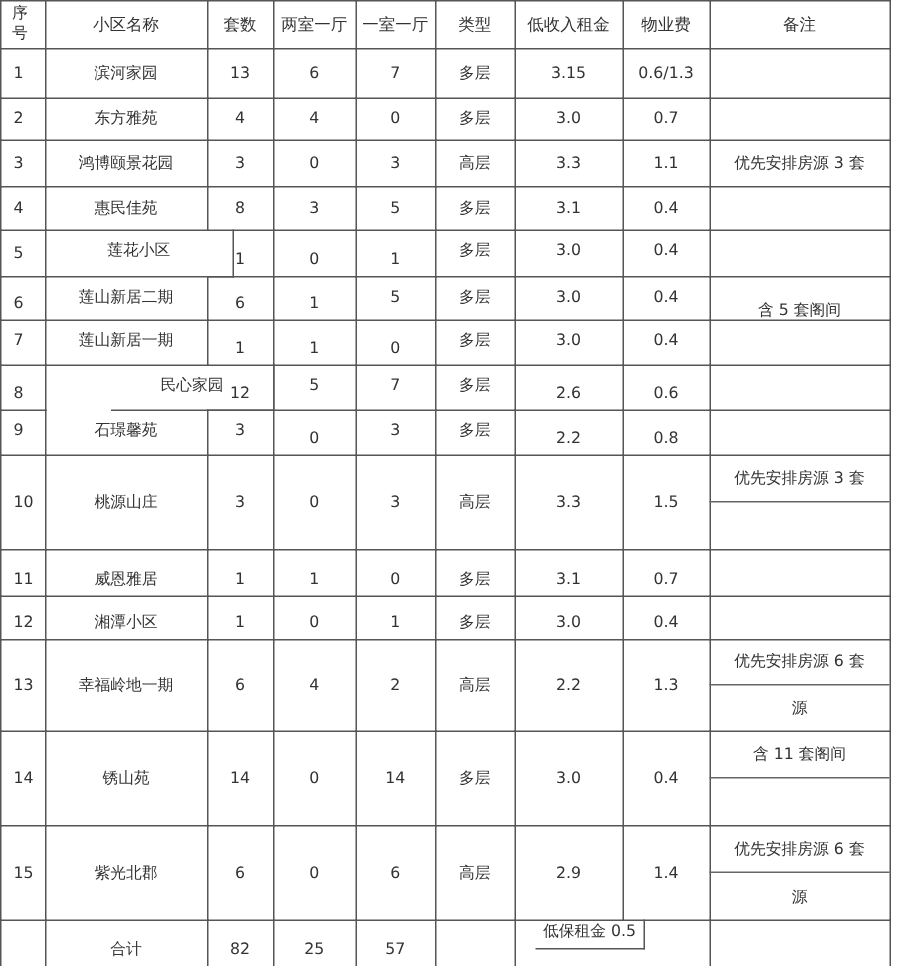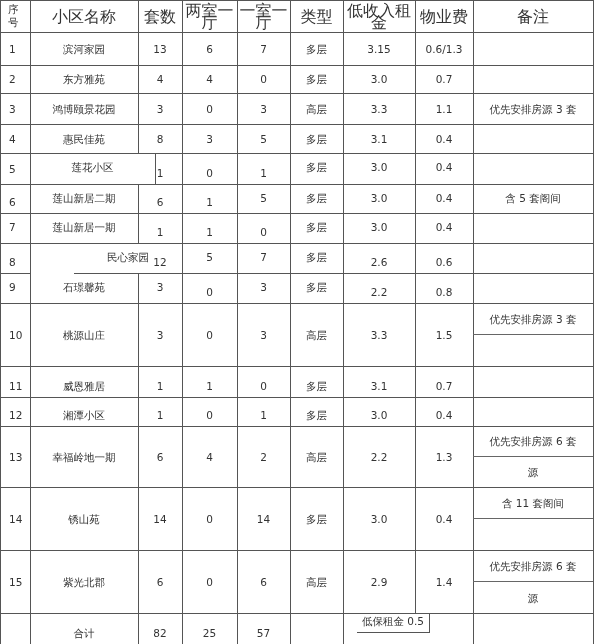--- a/index.html
+++ b/index.html
@@ -4,21 +4,21 @@
 <style>
   html, body { margin:0; padding:0; background:#ffffff; }
   body { width:600px; height:644px; position:relative; overflow:hidden;
          font-family:"DejaVu Sans","Liberation Sans",sans-serif; color:#333; }
   #tbl { position:absolute; left:0; top:0; width:600px; height:644px; }
   .cell { position:absolute; box-sizing:border-box; border-right:1.5px solid #555; border-bottom:1.5px solid #555;
           display:flex; justify-content:center; font-size:10.5px; line-height:12px; text-align:center; }
   .c { align-items:center; }
   .b { align-items:flex-end; padding-bottom:5px; }
   .t { align-items:flex-start; padding-top:8px; }
-  .hdr { font-size:16px; }
+  .hdr { font-size:11px; }
   .seq { justify-content:flex-start; padding-left:8px; }
   .seqhdr { justify-content:flex-start; padding-left:7px; flex-direction:column; align-items:flex-start; line-height:13px; padding-top:2px;}
   .leftedge { border-left:1.5px solid #555; }
   .topedge { border-top:1.5px solid #555; }
 </style>
 </head>
 <body>
 
 <div id="tbl">
     <div class="cell leftedge topedge seqhdr" style="left: 0px; top: 0px; width: 31px; height: 33px;">
@@ -201,21 +201,21 @@
     </div>
     <div class="cell t" style="left: 290px; top: 184px; width: 54px; height: 30px;">
       <span>多层</span>
     </div>
     <div class="cell t" style="left: 343px; top: 184px; width: 73px; height: 30px;">
       <span>3.0</span>
     </div>
     <div class="cell t" style="left: 415px; top: 184px; width: 59px; height: 30px;">
       <span>0.4</span>
     </div>
-    <div class="cell t" style="left: 473px; top: 184px; width: 121px; height: 30px;">
+    <div class="cell t" style="left: 473px; top: 184px; width: 121px; height: 30px; align-items: flex-end;">
       <span>含 5 套阁间</span>
     </div>
     <div class="cell t leftedge seq" style="left: 0px; top: 213px; width: 31px; height: 31px;">
       <span>7</span>
     </div>
     <div class="cell t" style="left: 30px; top: 213px; width: 109px; height: 31px;">
       <span>莲山新居一期</span>
     </div>
     <div class="cell b" style="left: 138px; top: 213px; width: 45px; height: 31px;">
       <span>1</span>

